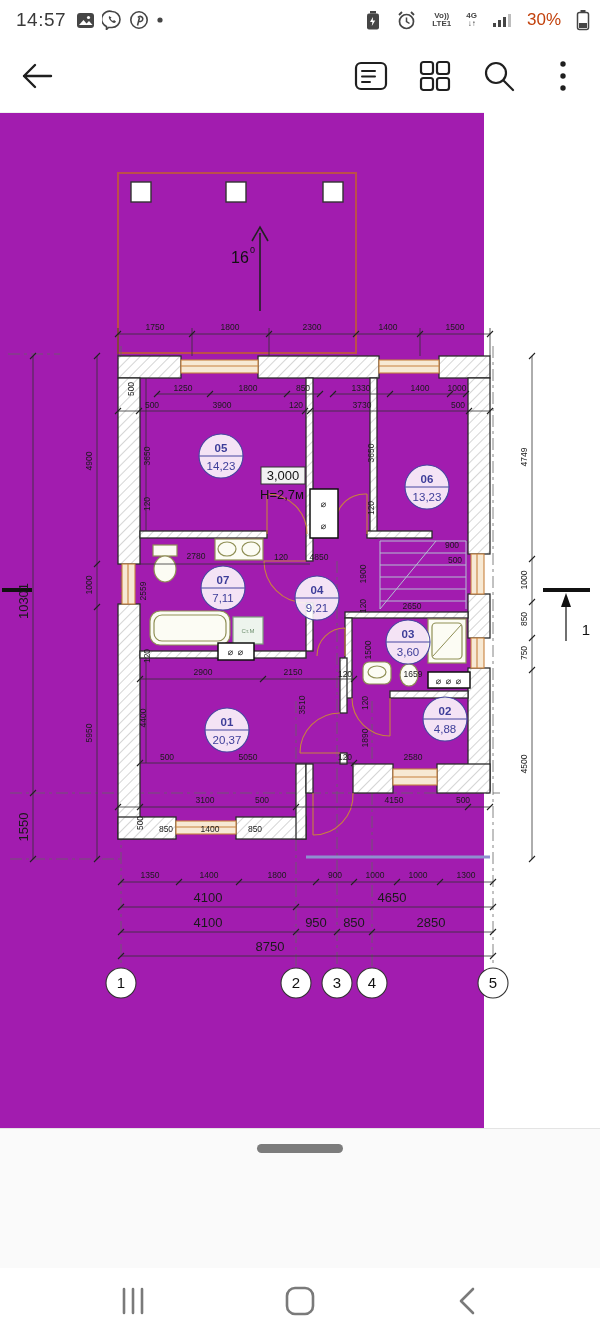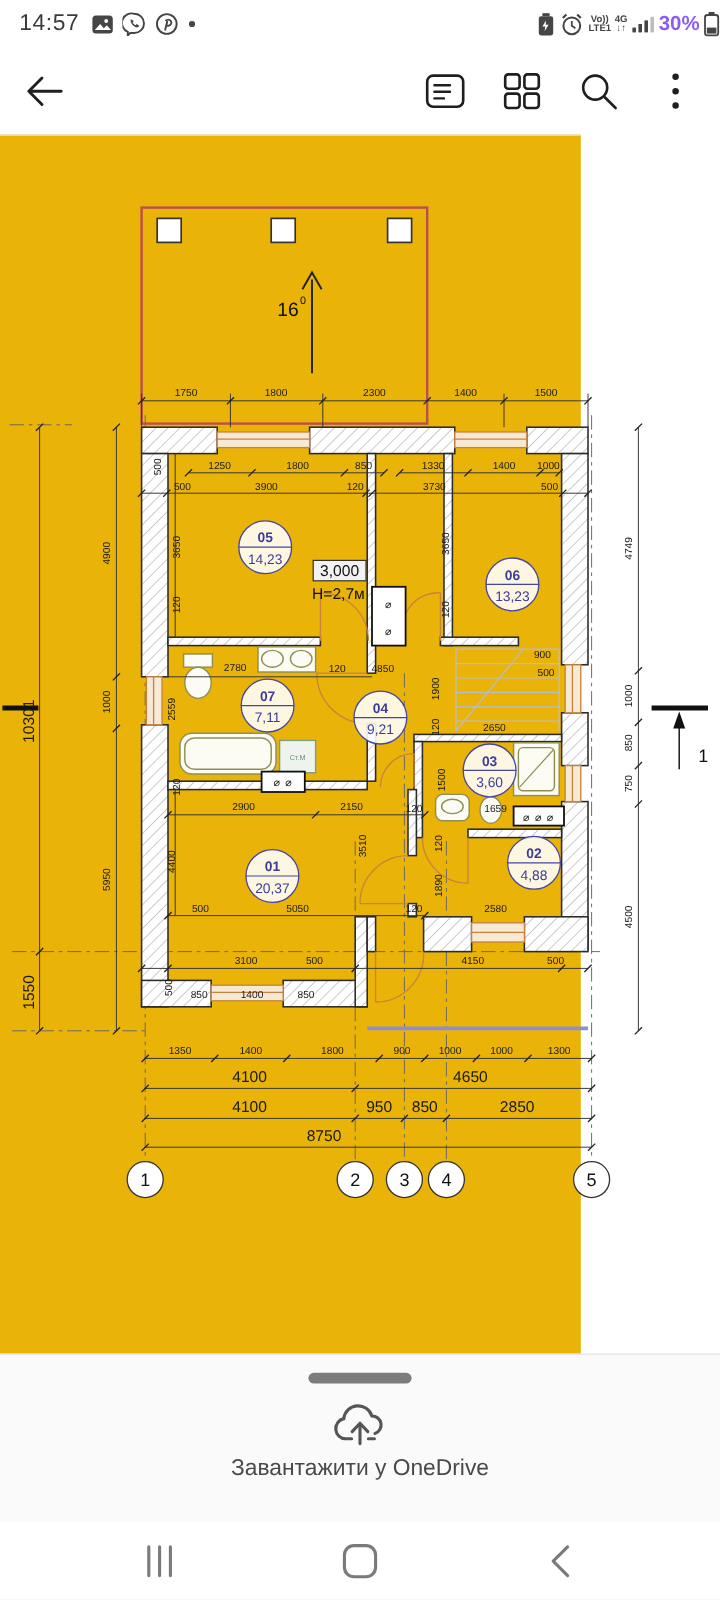--- a/index.html
+++ b/index.html
@@ -3,28 +3,28 @@
 <meta charset="utf-8">
 <style>
   html,body{margin:0;padding:0;background:#fff;}
   .screen{position:relative;width:600px;height:1333px;background:#fff;overflow:hidden;
           font-family:"Liberation Sans",sans-serif;}
   .statusbar{position:absolute;top:0;left:0;width:600px;height:40px;background:#fff;
              display:flex;align-items:center;}
   .sb-time{font-size:19px;color:#3a3a3a;margin-left:16px;letter-spacing:.5px;}
   .sb-left-icons,.sb-right-icons{display:flex;align-items:center;gap:7px;}
   .sb-left-icons{margin-left:10px;}
-  .sb-right-icons{margin-left:auto;gap:3px;}
-  .sb-pct{font-size:17px;color:#8b5cf6;font-weight:bold;}
+  .sb-right-icons{margin-left:auto;margin-right:10px;gap:15px;}
+  .sb-pct{font-size:17px;color:#c2410c;}
   .net-lbl{font-size:8px;line-height:8px;color:#444;text-align:center;font-weight:bold;}
   .toolbar{position:absolute;top:40px;left:0;width:600px;height:72px;background:#fff;
            display:flex;align-items:center;}
   .tb-right{margin-left:auto;display:flex;align-items:center;gap:26px;margin-right:18px;}
   .tb-btn{width:38px;height:38px;display:flex;align-items:center;justify-content:center;cursor:pointer;}
-  .photo{position:absolute;top:112px;left:0;width:484px;height:1016px;background:#eab308;border-top:1px solid #f0f0f0;}
+  .photo{position:absolute;top:112px;left:0;width:484px;height:1016px;background:#a21caf;border-top:1px solid #f0f0f0;}
   .sheet{position:absolute;top:1128px;left:0;width:600px;height:140px;background:#fafafa;
          border-top:1px solid #e4e4e4;}
   .sheet-handle{width:86px;height:9px;border-radius:5px;background:#7c7c7c;margin:15px auto 0 auto;}
   .sheet-action{display:flex;flex-direction:column;align-items:center;margin-top:14px;cursor:pointer;}
   .sheet-label{font-size:19px;color:#4a4a4a;margin-top:6px;}
   .navbar{position:absolute;top:1268px;left:0;width:600px;height:65px;background:#fff;
           display:flex;align-items:center;justify-content:space-between;padding:0 110px;box-sizing:border-box;}
   .nav-btn{width:46px;height:46px;display:flex;align-items:center;justify-content:center;cursor:pointer;}
   
   .wall{fill:url(#h);stroke:#2b2b2b;stroke-width:1.3;}
@@ -442,27 +442,20 @@
       <circle cx="372" cy="982" r="15" fill="#fff" stroke="#333" stroke-width="1.1"></circle>
       <text class="ax" x="372" y="987">4</text>
       <circle cx="493" cy="982" r="15" fill="#fff" stroke="#333" stroke-width="1.1"></circle>
       <text class="ax" x="493" y="987">5</text>
     </g>
   </svg>
   </div>
 
   <div class="sheet">
     <div class="sheet-handle"></div>
-    <div class="sheet-action">
-      <svg width="52" height="40">
-        <path d="M14 32 a8.5 8.5 0 0 1 -1.5 -16.8 a12 12 0 0 1 23.4 -2.2 a7.5 7.5 0 0 1 2.6 14.6 M19 32 h-5 M33 32 h5" fill="none" stroke="#555" stroke-width="2.6" stroke-linecap="round"></path>
-        <path d="M26 36 V20 M19.5 26 L26 19 L32.5 26" fill="none" stroke="#555" stroke-width="2.6" stroke-linecap="round" stroke-linejoin="round"></path>
-      </svg>
-      <span class="sheet-label">Завантажити у OneDrive</span>
-    </div>
   </div>
 
   <div class="navbar">
     <div class="nav-btn">
       <svg width="26" height="28">
           <path d="M4 2 V26 M13 2 V26 M22 2 V26" stroke="#7a7a7a" stroke-width="2.6" stroke-linecap="round"></path>
         </svg>
     </div>
     <div class="nav-btn">
       <svg width="30" height="30">

